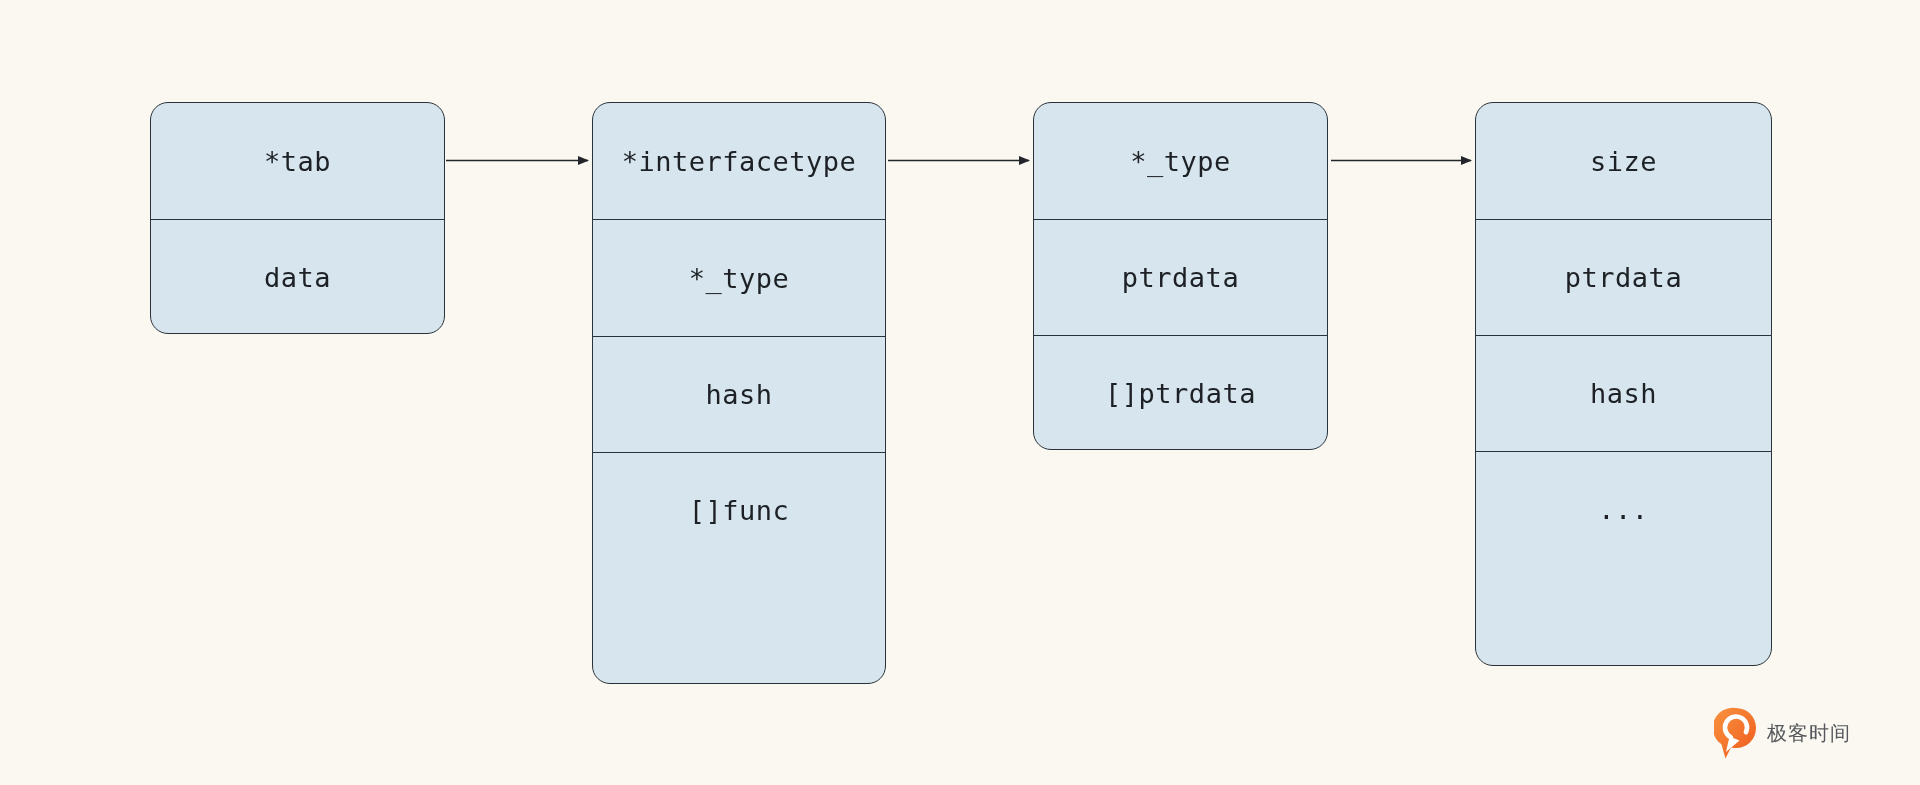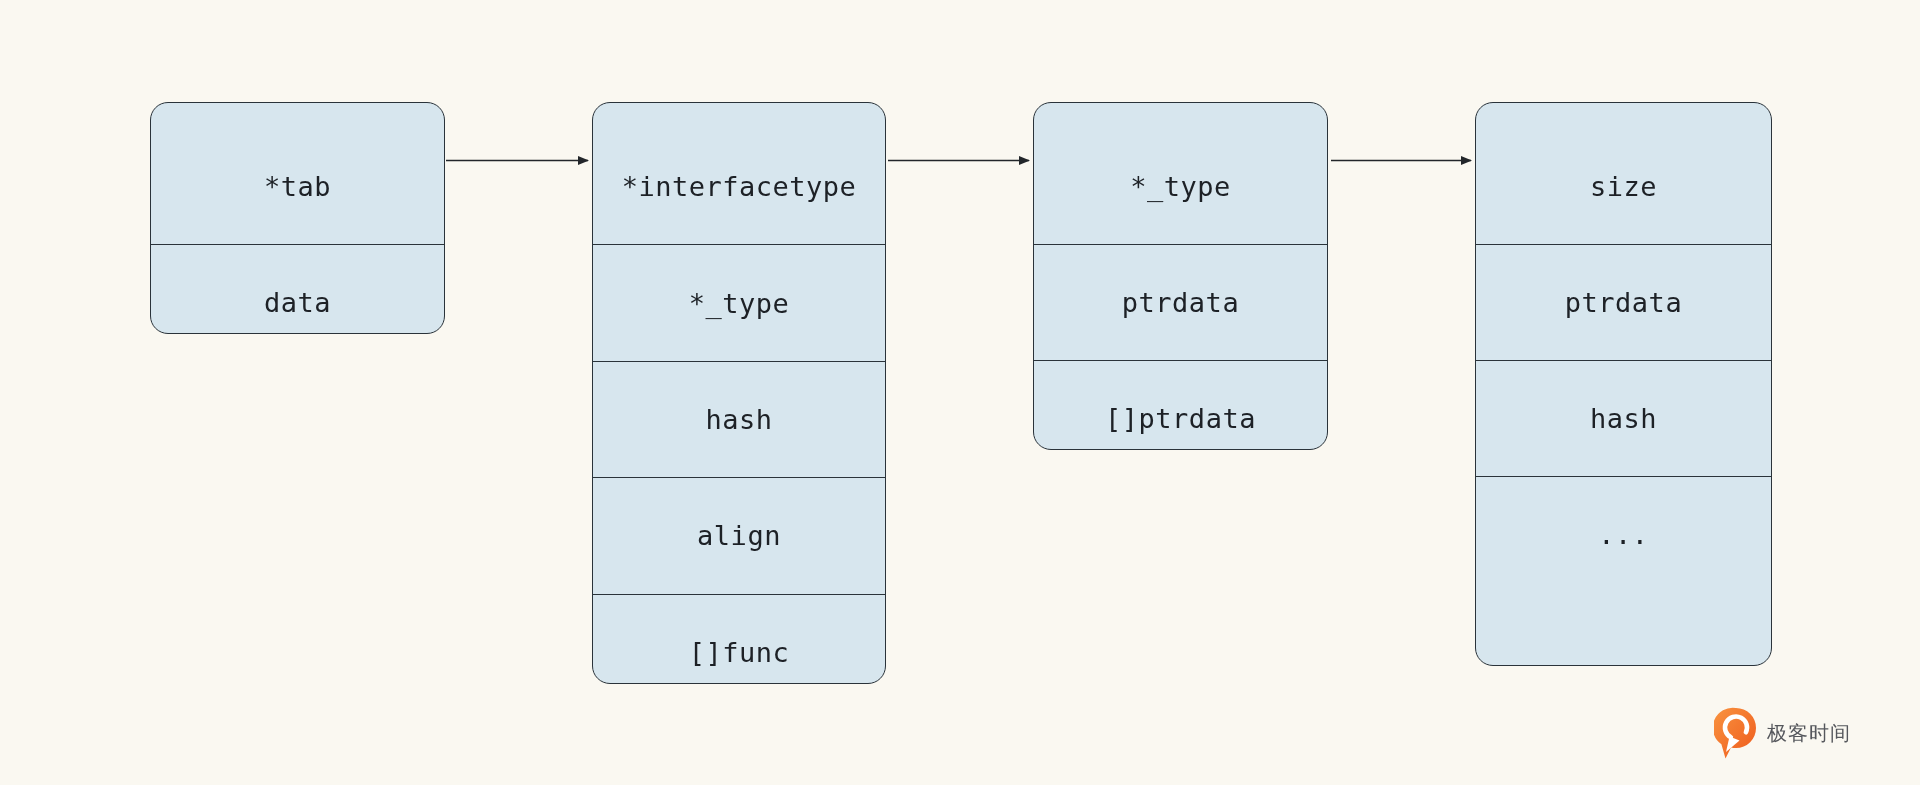--- a/index.html
+++ b/index.html
@@ -36,21 +36,20 @@
     justify-content: center;
     font-family: "DejaVu Sans Mono", "Liberation Mono", monospace;
     font-size: 27px;
     letter-spacing: 0.5px;
     color: #1d2126;
     border-top: 1.7px solid #2a333a;
     user-select: none;
   }
   .struct-cell:first-child {
     border-top: none;
-    margin-top: 25px;
   }
   
   .arrows-layer {
     position: absolute;
     left: 0;
     top: 0;
     width: 1920px;
     height: 785px;
     pointer-events: none;
   }
@@ -95,21 +94,20 @@
 
   <div id="boxes-layer">
       <div class="struct-box" style="left: 150px; top: 102px; width: 295px; height: 232px;">
         <div class="struct-cell" style="height: 116px;">*tab</div>
         <div class="struct-cell" style="height: 116px;">data</div>
       </div>
       <div class="struct-box" style="left: 592px; top: 102px; width: 294px; height: 582px;">
         <div class="struct-cell" style="height: 116.4px;">*interfacetype</div>
         <div class="struct-cell" style="height: 116.4px;">*_type</div>
         <div class="struct-cell" style="height: 116.4px;">hash</div>
-        <div class="struct-cell" style="height: 116.4px;">align</div>
         <div class="struct-cell" style="height: 116.4px;">[]func</div>
       </div>
       <div class="struct-box" style="left: 1033px; top: 102px; width: 295px; height: 348px;">
         <div class="struct-cell" style="height: 116px;">*_type</div>
         <div class="struct-cell" style="height: 116px;">ptrdata</div>
         <div class="struct-cell" style="height: 116px;">[]ptrdata</div>
       </div>
       <div class="struct-box" style="left: 1475px; top: 102px; width: 297px; height: 564px;">
         <div class="struct-cell" style="height: 116px;">size</div>
         <div class="struct-cell" style="height: 116px;">ptrdata</div>

